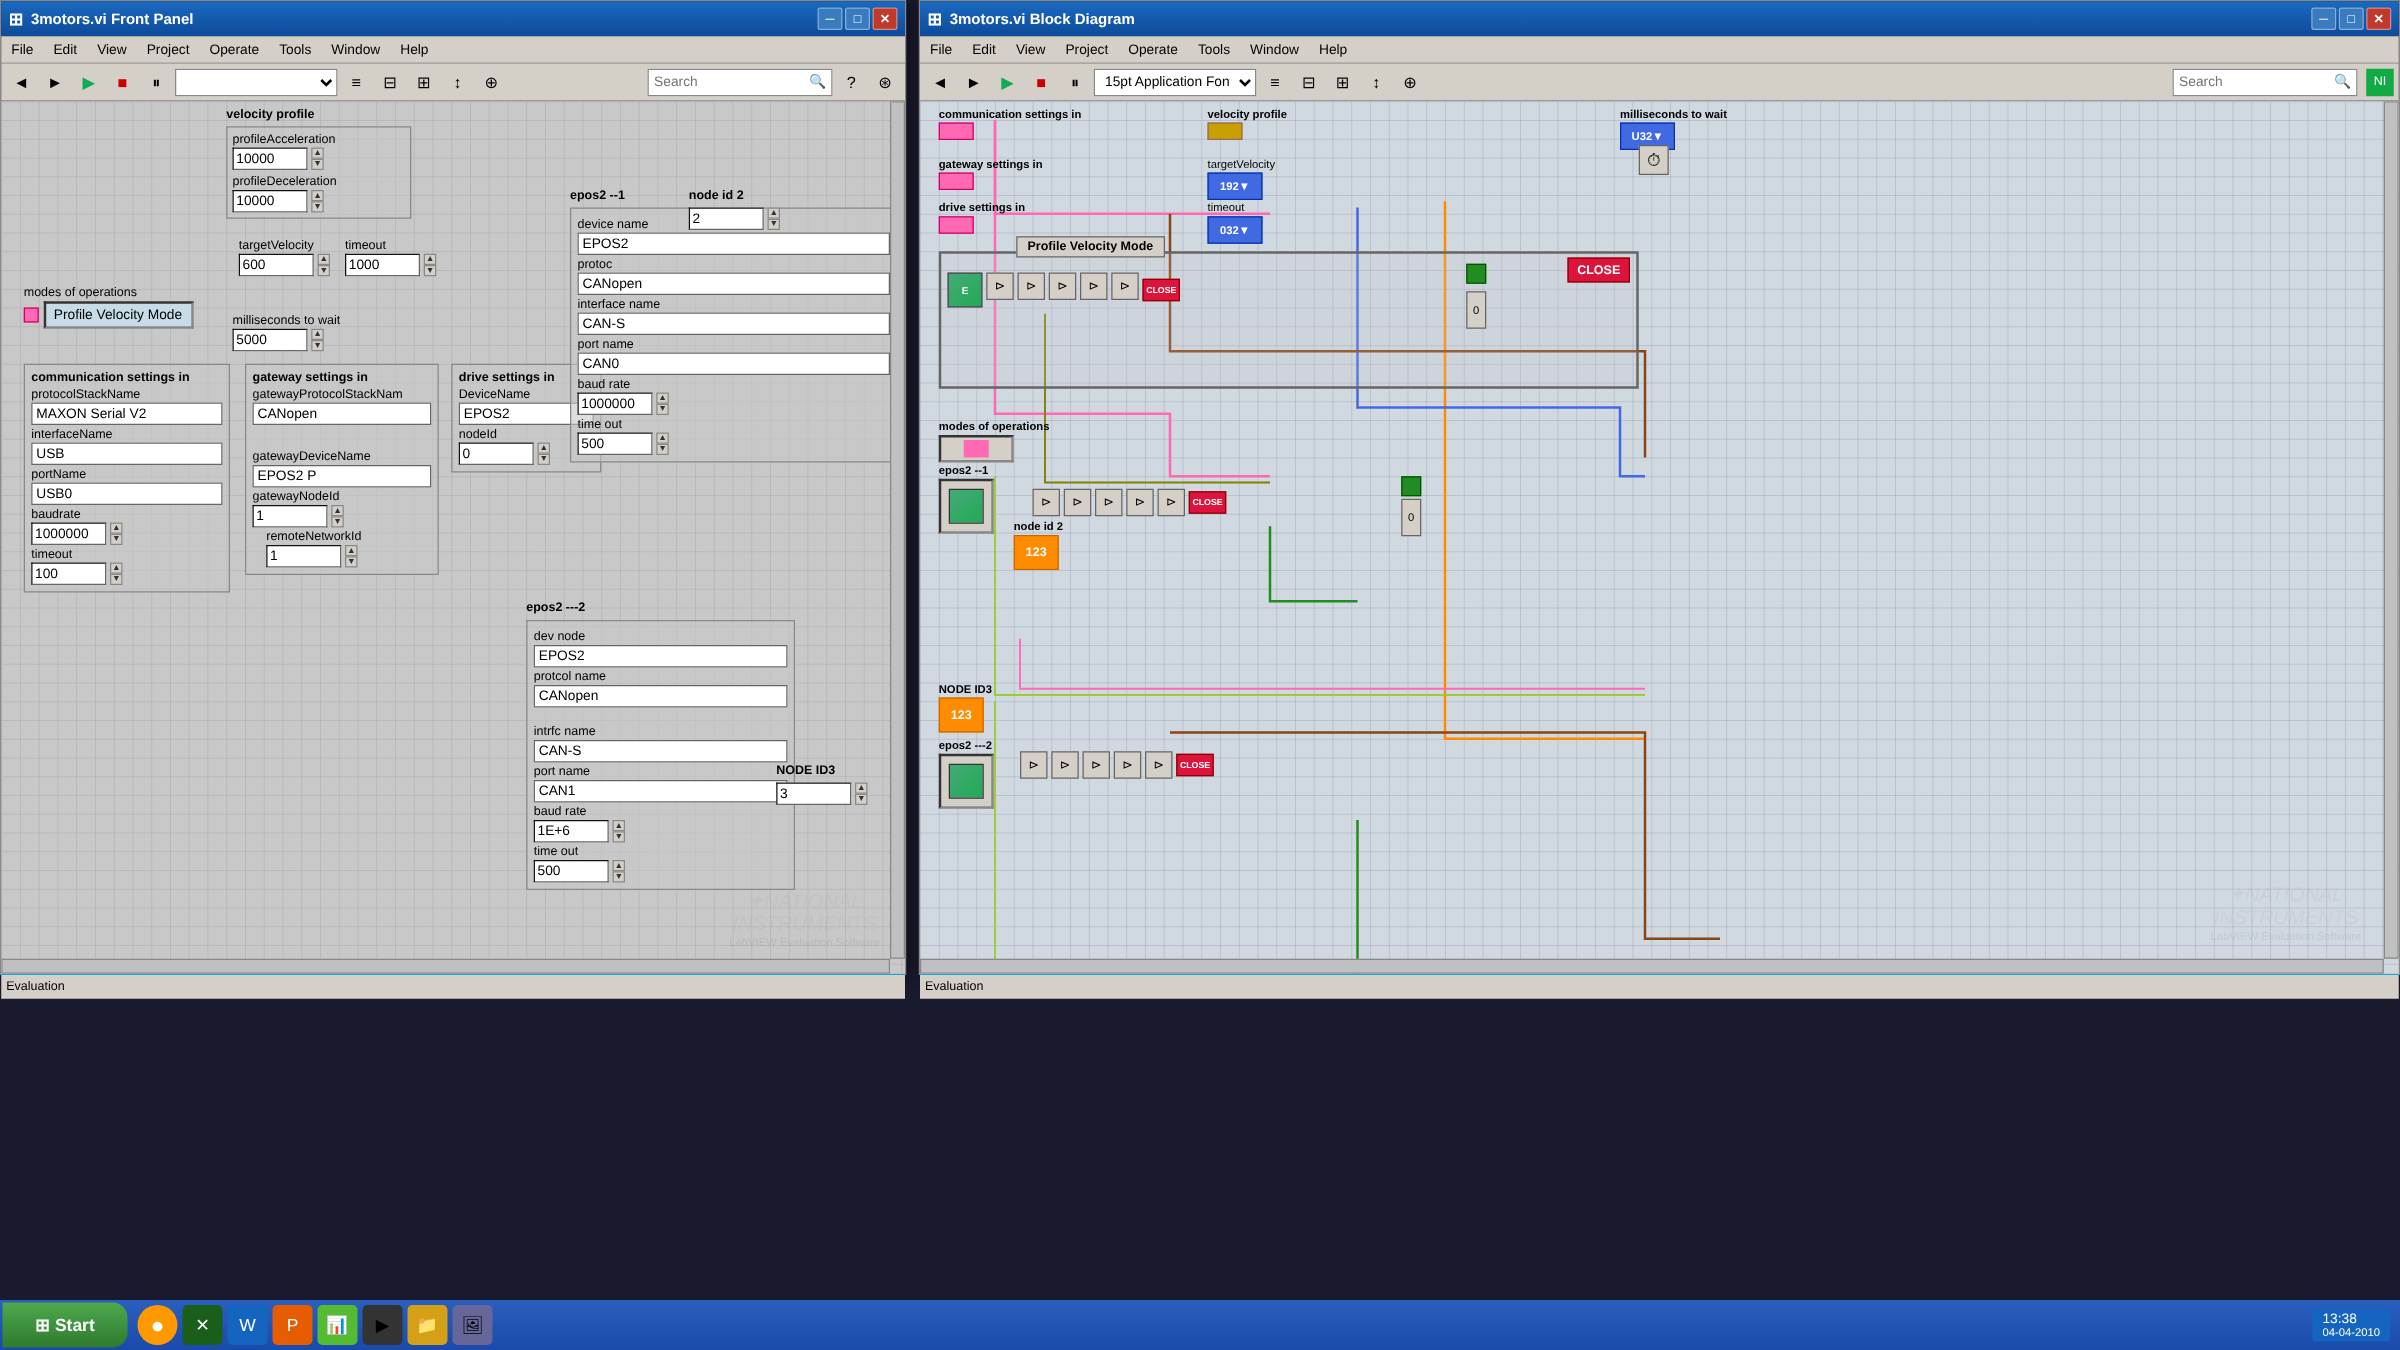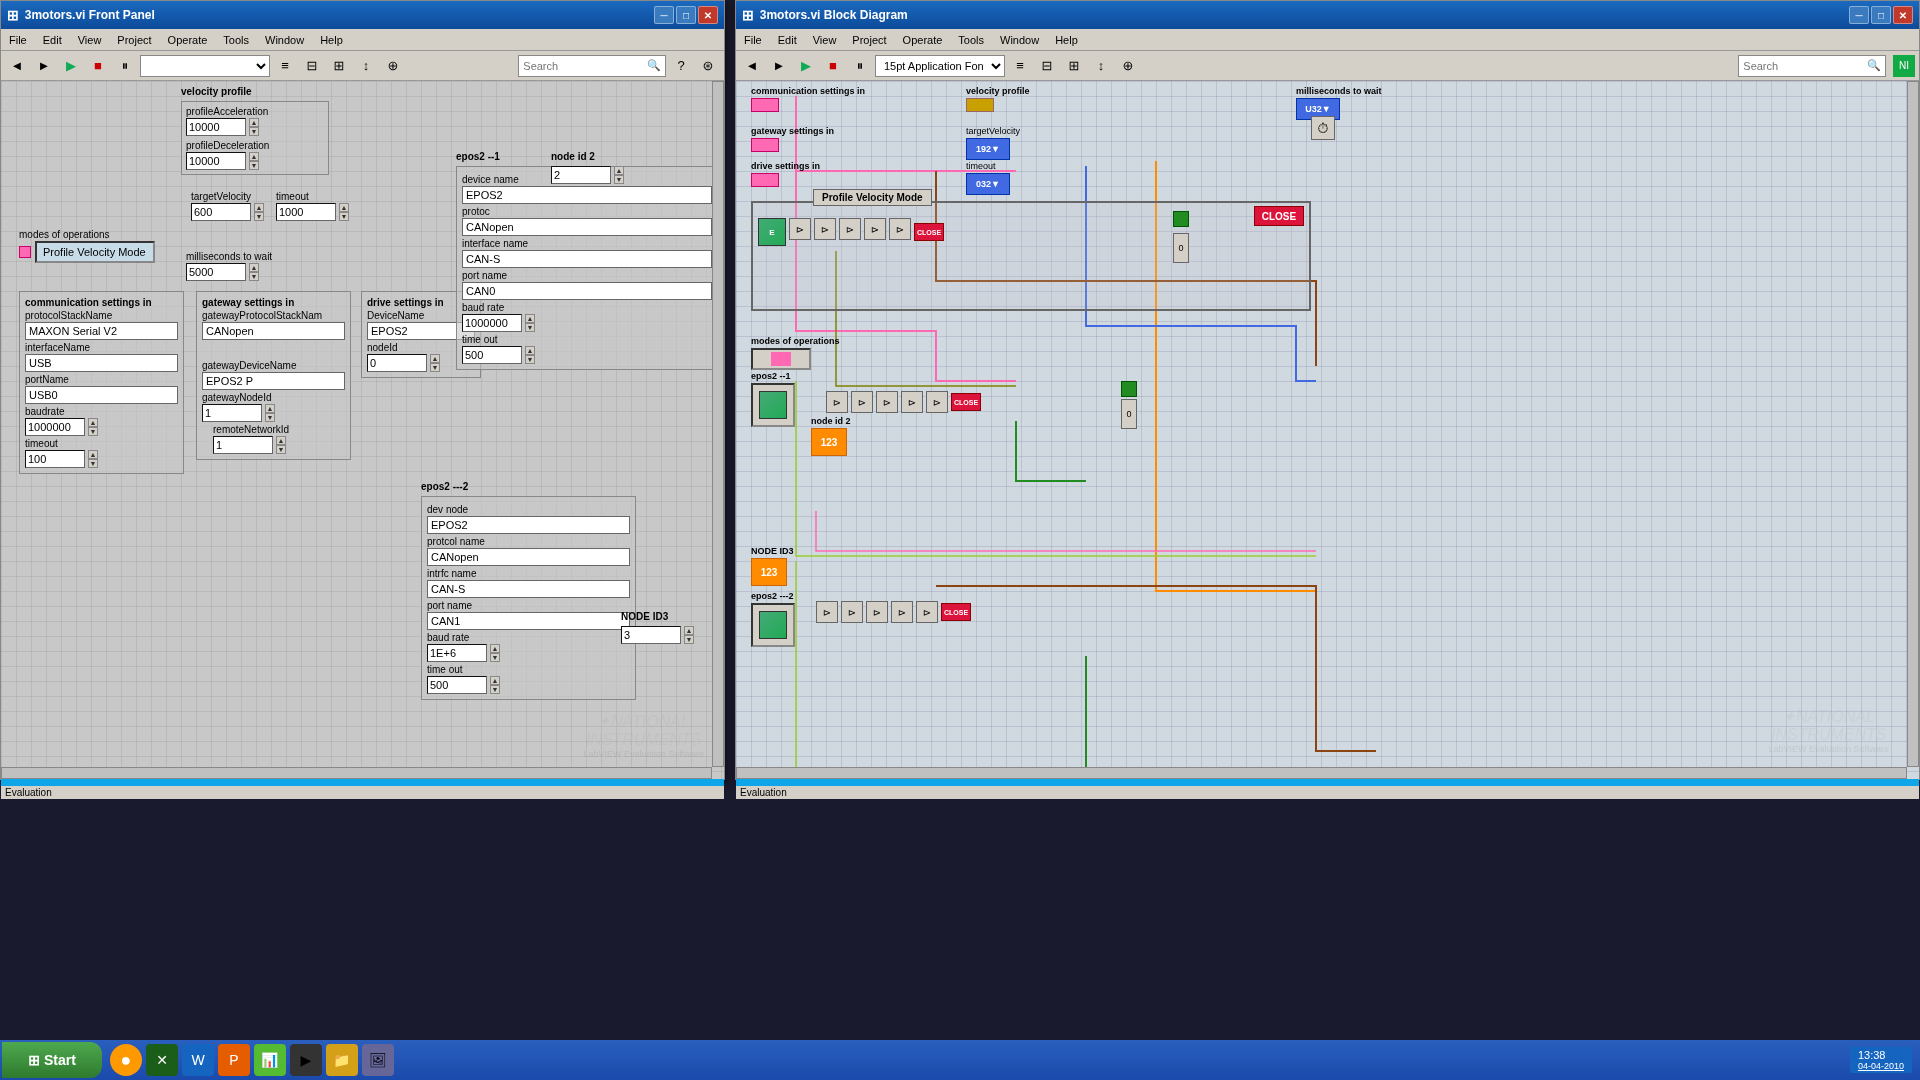--- a/index.html
+++ b/index.html
@@ -271,21 +271,21 @@
       width: 12px;
       bottom: 12px;
       background: #c0c0c0;
       border: 1px solid #888;
     }
 
     
     .status-bar {
       height: 20px;
       background: #d4d0c8;
-      border-top: 7px solid #0ea5e9;
+      border-top: 1px solid #0ea5e9;
       display: flex;
       align-items: center;
       padding: 0 4px;
       font-size: 10px;
     }
 
     
     .ni-watermark {
       position: absolute;
       bottom: 20px;
@@ -609,21 +609,21 @@
       <div style="position:absolute; top:400px; left:420px; font-size:10px; font-weight:bold;">epos2 ---2</div>
       <div style="position:absolute; top:415px; left:420px; background:rgba(200,200,200,0.6); border:1px solid #888; padding:5px; width:215px;">
         <div style="margin-top:2px;">
           <div class="lv-label">dev node</div>
           <div class="lv-input">EPOS2</div>
         </div>
         <div style="margin-top:2px;">
           <div class="lv-label">protcol name</div>
           <div class="lv-input">CANopen</div>
         </div>
-        <div style="margin-top:2px;">
+        <div style="margin-top:14px;">
           <div class="lv-label">intrfc name</div>
           <div class="lv-input">CAN-S</div>
         </div>
         <div style="margin-top:2px;">
           <div class="lv-label">port name</div>
           <div class="lv-input">CAN1</div>
         </div>
         <div style="margin-top:2px;">
           <div class="lv-label">baud rate</div>
           <div class="lv-numeric">
@@ -882,16 +882,16 @@
     <div class="taskbar-icon blue" style="font-size:14px;">W</div>
     <div class="taskbar-icon orange" style="font-size:14px;">P</div>
     <div class="taskbar-icon" style="background:#5b3; font-size:14px;">📊</div>
     <div class="taskbar-icon" style="background:#333; font-size:14px;">▶</div>
     <div class="taskbar-icon" style="background:#d4a017; font-size:14px;">📁</div>
     <div class="taskbar-icon" style="background:#669; font-size:14px;">🖼</div>
   </div>
   <div class="taskbar-tray">
     <div style="background:#1565c0; padding:2px 8px; border-radius:2px; font-size:11px; cursor:pointer;">
       <div>13:38</div>
-      <div style="font-size:9px;text-decoration:underline;">04-04-2010</div>
+      <div style="font-size:9px;">04-04-2010</div>
     </div>
   </div>
 </div>
 
 </body></html>

